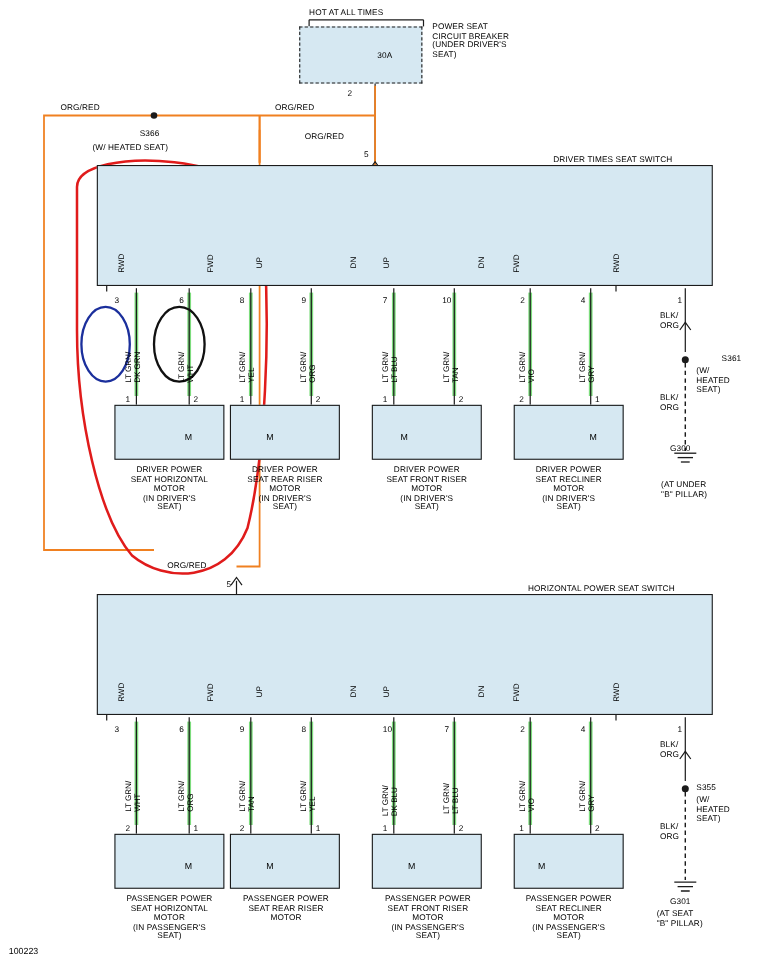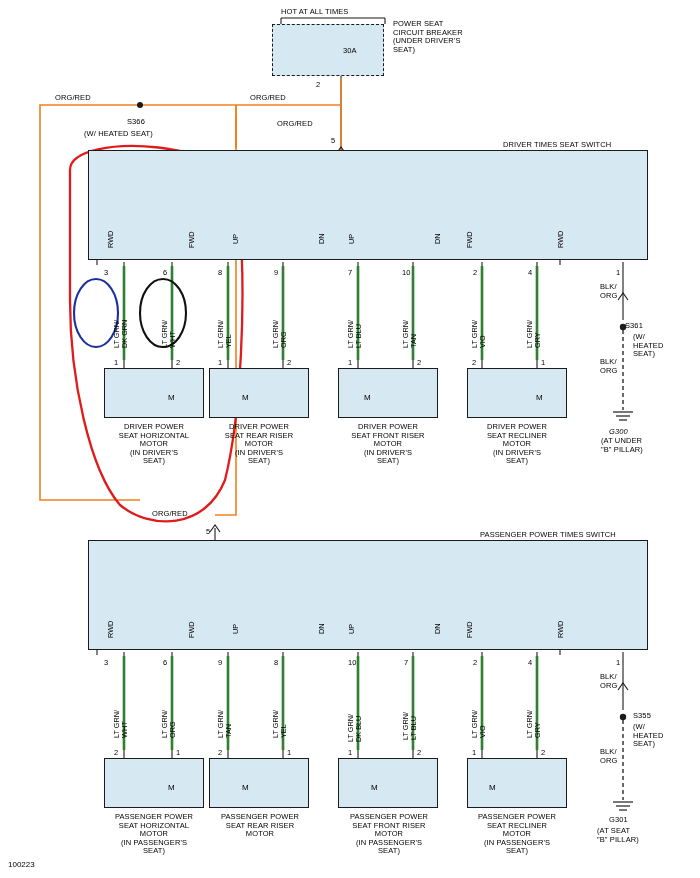--- a/index.html
+++ b/index.html
@@ -356,27 +356,27 @@
 LT BLU</div>
   <div class="vert" style="left:402px;top:348px;">LT GRN/
 TAN</div>
   <div class="vert" style="left:471px;top:348px;">LT GRN/
 VIO</div>
   <div class="vert" style="left:526px;top:348px;">LT GRN/
 GRY</div>
 
   <div class="lbl" style="left:600px;top:283px;">BLK/
 ORG</div>
-  <div class="lbl" style="left:625px;top:322px;">S361</div>
+  <div class="lbl" style="left:656px;top:322px;">S361</div>
   <div class="lbl" style="left:633px;top:333px;">(W/
 HEATED
 SEAT)</div>
   <div class="lbl" style="left:600px;top:358px;">BLK/
 ORG</div>
-  <div class="lbl" style="left:609px;top:428px;font-style:italic;">G300</div>
+  <div class="lbl" style="left:609px;top:404px;">G300</div>
   <div class="lbl" style="left:601px;top:437px;">(AT UNDER
 "B" PILLAR)</div>
 
   <div class="num" style="left:114px;top:358px;">1</div>
   <div class="num" style="left:176px;top:358px;">2</div>
   <div class="num" style="left:218px;top:358px;">1</div>
   <div class="num" style="left:287px;top:358px;">2</div>
   <div class="num" style="left:348px;top:358px;">1</div>
   <div class="num" style="left:417px;top:358px;">2</div>
   <div class="num" style="left:472px;top:358px;">2</div>
@@ -404,21 +404,21 @@
 SEAT)</div>
   <div class="lbl c" style="left:467px;top:423px;width:100px;">DRIVER POWER
 SEAT RECLINER
 MOTOR
 (IN DRIVER'S
 SEAT)</div>
 
   <div class="lbl" style="left:152px;top:510px;">ORG/RED</div>
   <div class="num" style="left:206px;top:527px;">5</div>
 
-  <div class="lbl" style="left:480px;top:531px;">PASSENGER POWER TIMES SWITCH</div>
+  <div class="lbl" style="left:480px;top:531px;">HORIZONTAL POWER SEAT SWITCH</div>
 
   <div class="vert" style="left:107px;top:638px;">RWD</div>
   <div class="vert" style="left:188px;top:638px;">FWD</div>
   <div class="vert" style="left:232px;top:634px;">UP</div>
   <div class="vert" style="left:318px;top:634px;">DN</div>
   <div class="vert" style="left:348px;top:634px;">UP</div>
   <div class="vert" style="left:434px;top:634px;">DN</div>
   <div class="vert" style="left:466px;top:638px;">FWD</div>
   <div class="vert" style="left:557px;top:638px;">RWD</div>
 

